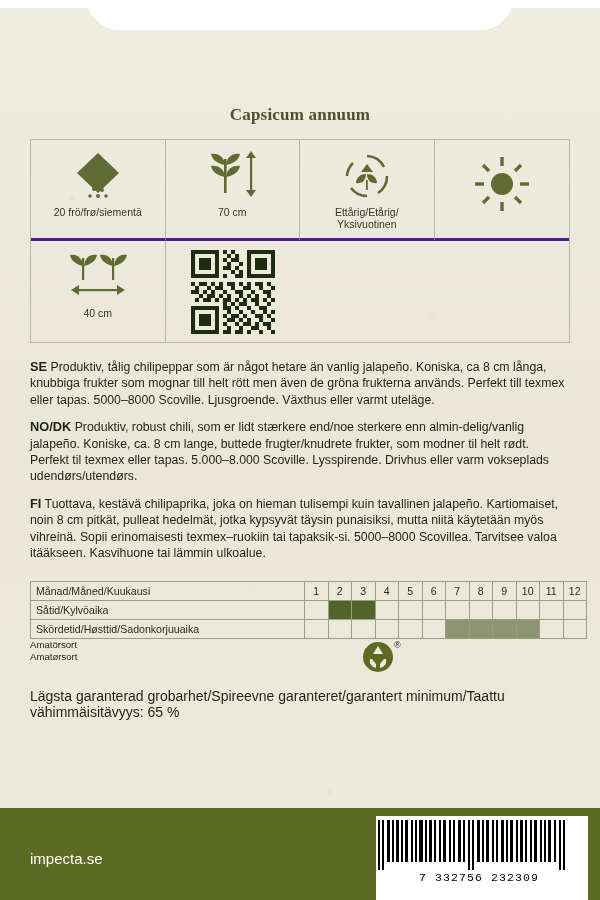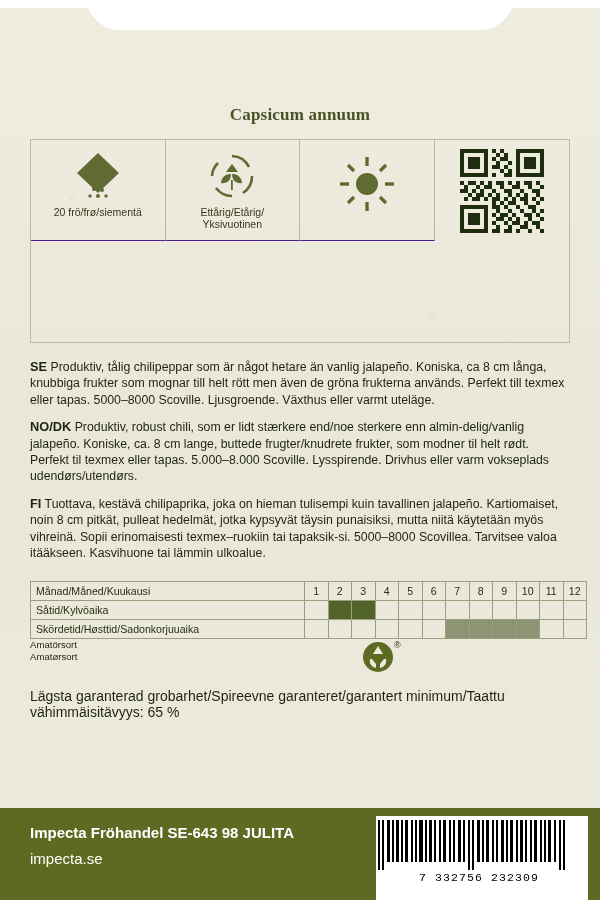--- a/index.html
+++ b/index.html
@@ -76,21 +76,21 @@
   .icon-grid {
     margin-top: 14px;
     border: 1px solid #b9b8a5;
     display: grid;
     grid-template-columns: repeat(4, 1fr);
     grid-template-rows: 101px 101px;
     background: transparent;
   }
   .icon-cell {
     border-right: 1px solid #b9b8a5;
-    border-bottom: 1px solid #4c1d95;
+    border-bottom: 3px solid #4c1d95;
     display: flex;
     flex-direction: column;
     align-items: center;
     justify-content: flex-start;
     padding-top: 8px;
     box-sizing: border-box;
   }
   .icon-cell:nth-child(4n) { border-right: none; }
   .icon-cell:nth-child(n+5) { border-bottom: none; }
   .icon-art {
@@ -249,20 +249,37 @@
             <circle cx="25" cy="40" r="2" fill="#5f6b33"></circle>
             <circle cx="33" cy="41" r="2" fill="#5f6b33"></circle>
             <circle cx="29" cy="47" r="2" fill="#5f6b33"></circle>
             <circle cx="21" cy="47" r="1.7" fill="#5f6b33"></circle>
             <circle cx="37" cy="47" r="1.7" fill="#5f6b33"></circle>
           </svg>
         </div>
         <div class="icon-label">20 frö/frø/siementä</div>
       </div>
 
+      <div class="icon-cell">
+        <div class="icon-art">
+          <svg class="svgicon" width="64" height="54" viewBox="0 0 64 54">
+            <g fill="#5f6b33">
+              <rect x="24" y="10" width="2.6" height="34"></rect>
+              <path d="M25 16 C16 14 12 10 11 5 C19 4 24 8 25 16 Z"></path>
+              <path d="M26 16 C35 14 39 10 40 5 C32 4 27 8 26 16 Z"></path>
+              <path d="M25 28 C16 26 12 22 11 17 C19 16 24 20 25 28 Z"></path>
+              <path d="M26 28 C35 26 39 22 40 17 C32 16 27 20 26 28 Z"></path>
+              <rect x="50" y="6" width="2.2" height="38"></rect>
+              <path d="M51 2 L56 9 L46 9 Z"></path>
+              <path d="M51 48 L56 41 L46 41 Z"></path>
+            </g>
+          </svg>
+        </div>
+        <div class="icon-label">70 cm</div>
+      </div>
 
       <div class="icon-cell">
         <div class="icon-art">
           <svg class="svgicon" width="56" height="52" viewBox="0 0 56 52">
             <g fill="none" stroke="#5f6b33" stroke-width="2.6">
               <path d="M28 6 A20 20 0 0 1 45 17"></path>
               <path d="M48 26 A20 20 0 0 1 39 43"></path>
               <path d="M28 46 A20 20 0 0 1 12 38"></path>
               <path d="M8 26 A20 20 0 0 1 14 13"></path>
             </g>
@@ -291,20 +308,38 @@
               <line x1="44" y1="44" x2="50" y2="50"></line>
               <line x1="50" y1="12" x2="44" y2="18"></line>
               <line x1="18" y1="44" x2="12" y2="50"></line>
             </g>
           </svg>
         </div>
         <div class="icon-label"></div>
       </div>
 
 
+      <div class="icon-cell">
+        <div class="icon-art">
+          <svg class="svgicon" width="74" height="54" viewBox="0 0 74 54">
+            <g fill="#5f6b33">
+              <rect x="21" y="8" width="2.2" height="22"></rect>
+              <path d="M22 16 C14 14 10 10 9 5 C17 4 21 8 22 16 Z"></path>
+              <path d="M23 16 C31 14 35 10 36 5 C28 4 24 8 23 16 Z"></path>
+              <rect x="51" y="8" width="2.2" height="22"></rect>
+              <path d="M52 16 C44 14 40 10 39 5 C47 4 51 8 52 16 Z"></path>
+              <path d="M53 16 C61 14 65 10 66 5 C58 4 54 8 53 16 Z"></path>
+              <rect x="16" y="39" width="42" height="2.2"></rect>
+              <path d="M10 40 L18 35 L18 45 Z"></path>
+              <path d="M64 40 L56 35 L56 45 Z"></path>
+            </g>
+          </svg>
+        </div>
+        <div class="icon-label">40 cm</div>
+      </div>
 
 
       <div class="icon-cell qr-cell">
         <div>
           <svg class="svgicon" width="84" height="84" viewBox="0 0 21 21" shape-rendering="crispEdges">
             <rect width="21" height="21" fill="#edeade"></rect>
             <g fill="#1d2d0e">
               <rect x="0" y="0" width="7" height="1"></rect>
                 <rect x="0" y="6" width="7" height="1"></rect>
               <rect x="0" y="0" width="1" height="7"></rect>
@@ -498,21 +533,20 @@
           <text x="36" y="13" font-family="Liberation Sans, sans-serif" font-size="9" fill="#1d2410">®</text>
         </svg>
       </div>
     </div>
 
     <div class="guarantee">Lägsta garanterad grobarhet/Spireevne garanteret/garantert minimum/Taattu vähimmäisitävyys: 65 %</div>
 
   </div>
 
   <div class="bottom-bar">
-    <div class="brand-line1">Impecta Fröhandel SE-643 98 JULITA</div>
     <div class="brand-line2">impecta.se</div>
     <div class="barcode-box">
       <div class="barcode-bars">
         <svg class="svgicon" width="200" height="50" viewBox="0 0 200 50" shape-rendering="crispEdges">
           <g fill="#000000">
             <rect x="2" y="0" width="1.5" height="50"></rect>
             <rect x="6" y="0" width="1.5" height="50"></rect>
             <rect x="11" y="0" width="3" height="42"></rect>
             <rect x="16" y="0" width="1.5" height="42"></rect>
             <rect x="20" y="0" width="2.5" height="42"></rect>

